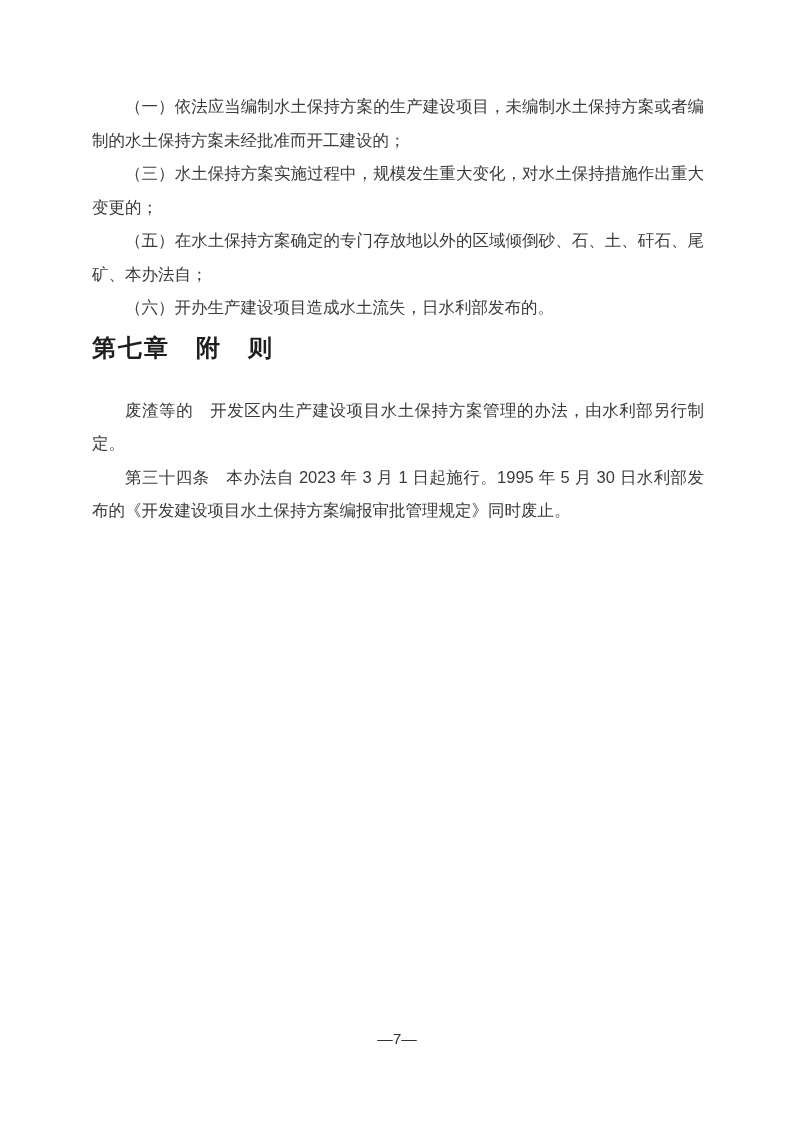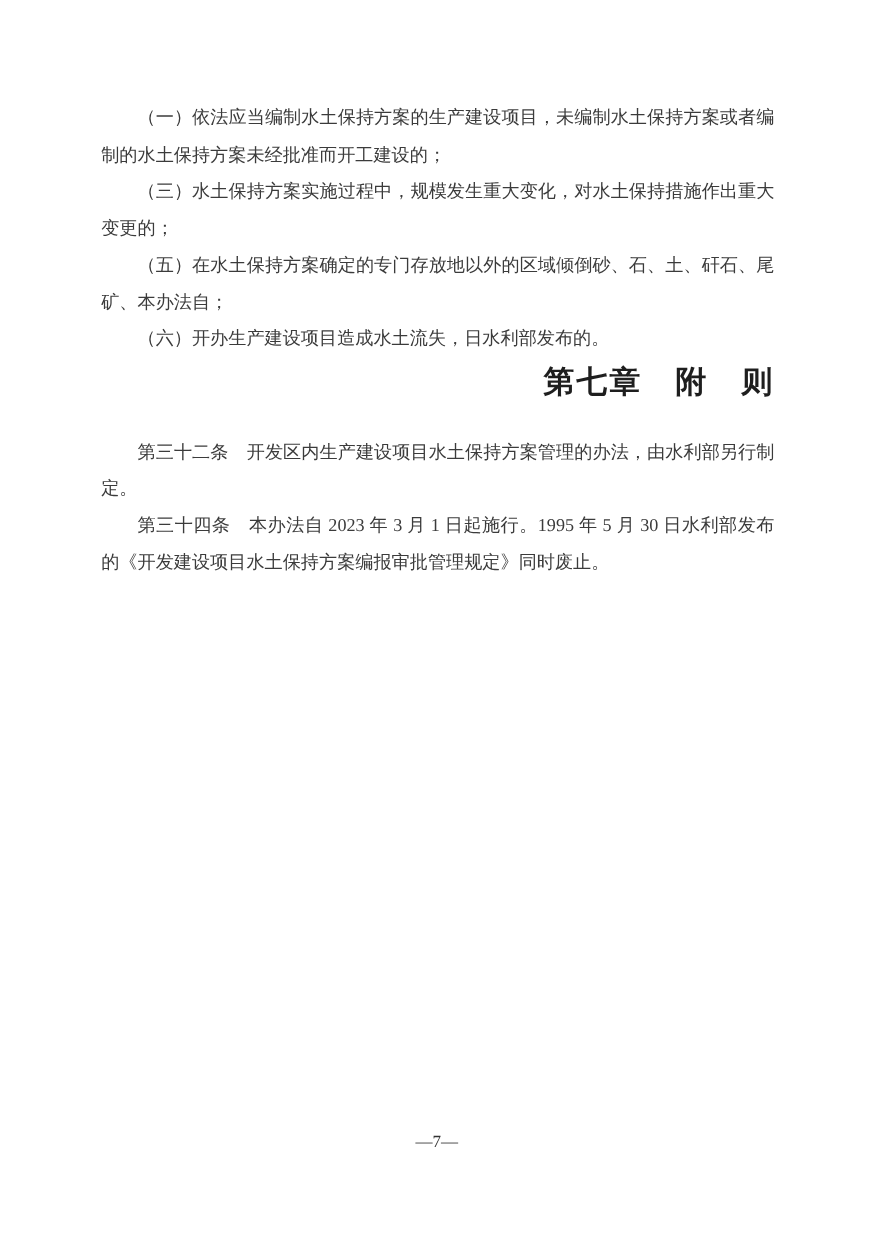--- a/index.html
+++ b/index.html
@@ -6,42 +6,42 @@
     margin: 0;
     padding: 0;
     background: #ffffff;
   }
   .page {
     position: relative;
     width: 794px;
     height: 1122px;
     background: #ffffff;
     overflow: hidden;
-    font-family: Liberation Serif, serif;
+    font-family: Liberation Sans, sans-serif;
     color: #3b3b3b;
   }
   .content {
     position: absolute;
     top: 0;
     left: 92px;
     width: 612px;
     padding-top: 90px;
     font-size: 16.5px;
     line-height: 33.5px;
     text-align: justify;
     word-break: break-all;
   }
   .para {
     margin: 0;
     text-indent: 2em;
   }
   .chapter-heading {
     margin: 6px 0 29px 0;
-    text-align: right;
-    font-size: 28px;
+    text-align: left;
+    font-size: 24px;
     font-weight: bold;
     line-height: 34px;
     color: #1e1e1e;
     text-indent: 0;
     letter-spacing: 2px;
   }
   .footer {
     position: absolute;
     top: 1028px;
     left: 0;
@@ -57,20 +57,20 @@
 
 <div class="page">
   <main class="content">
     <p class="para">（一）依法应当编制水土保持方案的生产建设项目，未编制水土保持方案或者编制的水土保持方案未经批准而开工建设的；</p>
     <p class="para">（三）水土保持方案实施过程中，规模发生重大变化，对水土保持措施作出重大变更的；</p>
     <p class="para">（五）在水土保持方案确定的专门存放地以外的区域倾倒砂、石、土、矸石、尾矿、本办法自；</p>
     <p class="para">（六）开办生产建设项目造成水土流失，日水利部发布的。</p>
 
     <h2 class="para chapter-heading">第七章　附　则</h2>
 
-    <p class="para">第三十二条　开发区内生产建设项目水土保持方案管理的办法，由水利部另行制定。</p>
+    <p class="para">废渣等的　开发区内生产建设项目水土保持方案管理的办法，由水利部另行制定。</p>
     <p class="para">第三十四条　本办法自 2023 年 3 月 1 日起施行。1995 年 5 月 30 日水利部发布的《开发建设项目水土保持方案编报审批管理规定》同时废止。</p>
   </main>
 
   <footer class="footer">
     <span>—7—</span>
   </footer>
 </div>
 
 </body></html>

